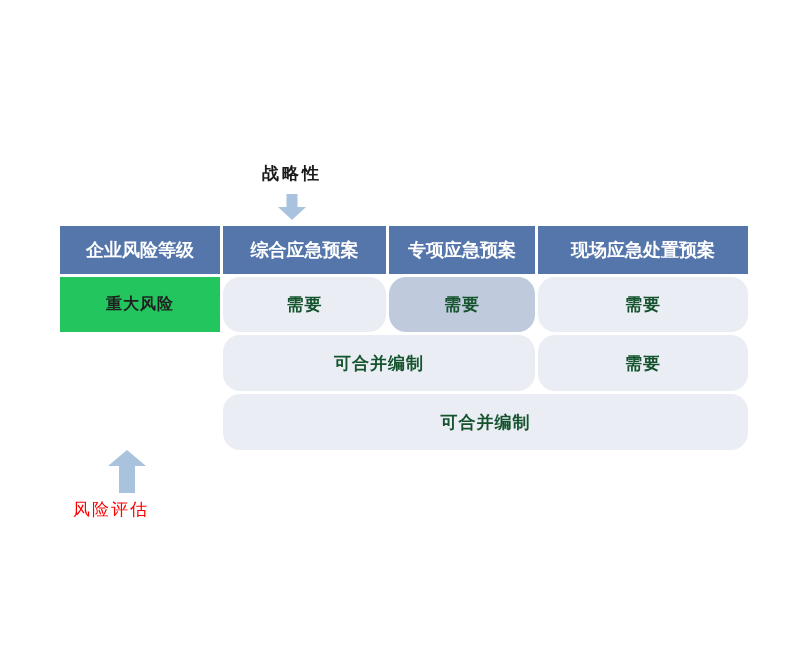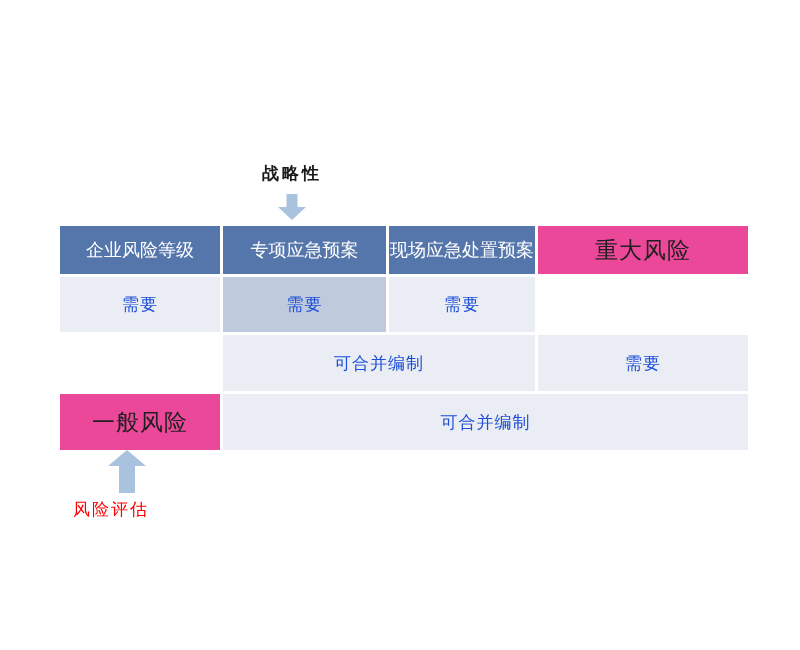--- a/index.html
+++ b/index.html
@@ -41,39 +41,40 @@
     top: 226px;
     display: grid;
     grid-template-columns: 160px 163px 146px 210px;
     grid-template-rows: 48px 55px 56px 56px;
     gap: 3px;
   }
   .cell {
     display: flex;
     align-items: center;
     justify-content: center;
-    font-weight: normal;
+    font-weight: bold;
     white-space: nowrap;
   }
   .th {
     background: #5576ab;
     color: #ffffff;
     font-size: 18px;
   }
   .rowlabel {
-    background: #ec4899;
+    background: #22c55e;
     color: #1f1f1f;
-    font-size: 23px;
+    font-size: 16px;
     letter-spacing: 1px;
   }
   .td {
     background: #eaedf3;
-    color: #1d4ed8;
+    color: #14532d;
     font-size: 17px;
     letter-spacing: 1px;
+    border-radius: 17px;
   }
   .td.hl { background: #bfcbdd; }
   .span2 { grid-column: 2 / span 2; }
   .span3 { grid-column: 2 / span 3; }
 
   
   .bottom-arrow {
     position: absolute;
     left: 127px;
     top: 450px;
@@ -101,32 +102,32 @@
       <rect x="8.5" y="0" width="11" height="13"></rect>
       <polygon points="0,13 28,13 14,26"></polygon>
     </svg>
   </div>
 
 
 
   <div class="table">
 
     <div class="cell th">企业风险等级</div>
+    <div class="cell th">综合应急预案</div>
     <div class="cell th">专项应急预案</div>
     <div class="cell th">现场应急处置预案</div>
 
     <div class="cell rowlabel">重大风险</div>
     <div class="cell td">需要</div>
     <div class="cell td hl">需要</div>
     <div class="cell td">需要</div>
 
     <div class="cell td span2">可合并编制</div>
     <div class="cell td">需要</div>
 
-    <div class="cell rowlabel">一般风险</div>
     <div class="cell td span3">可合并编制</div>
   </div>
 
   <svg class="arrow bottom-arrow" width="38" height="43" viewBox="0 0 38 43" fill="#a9c3de">
     <polygon points="0,16 38,16 19,0"></polygon>
     <rect x="11" y="16" width="16" height="27"></rect>
   </svg>
   <div class="risk-note">风险评估</div>
 
 </div>

